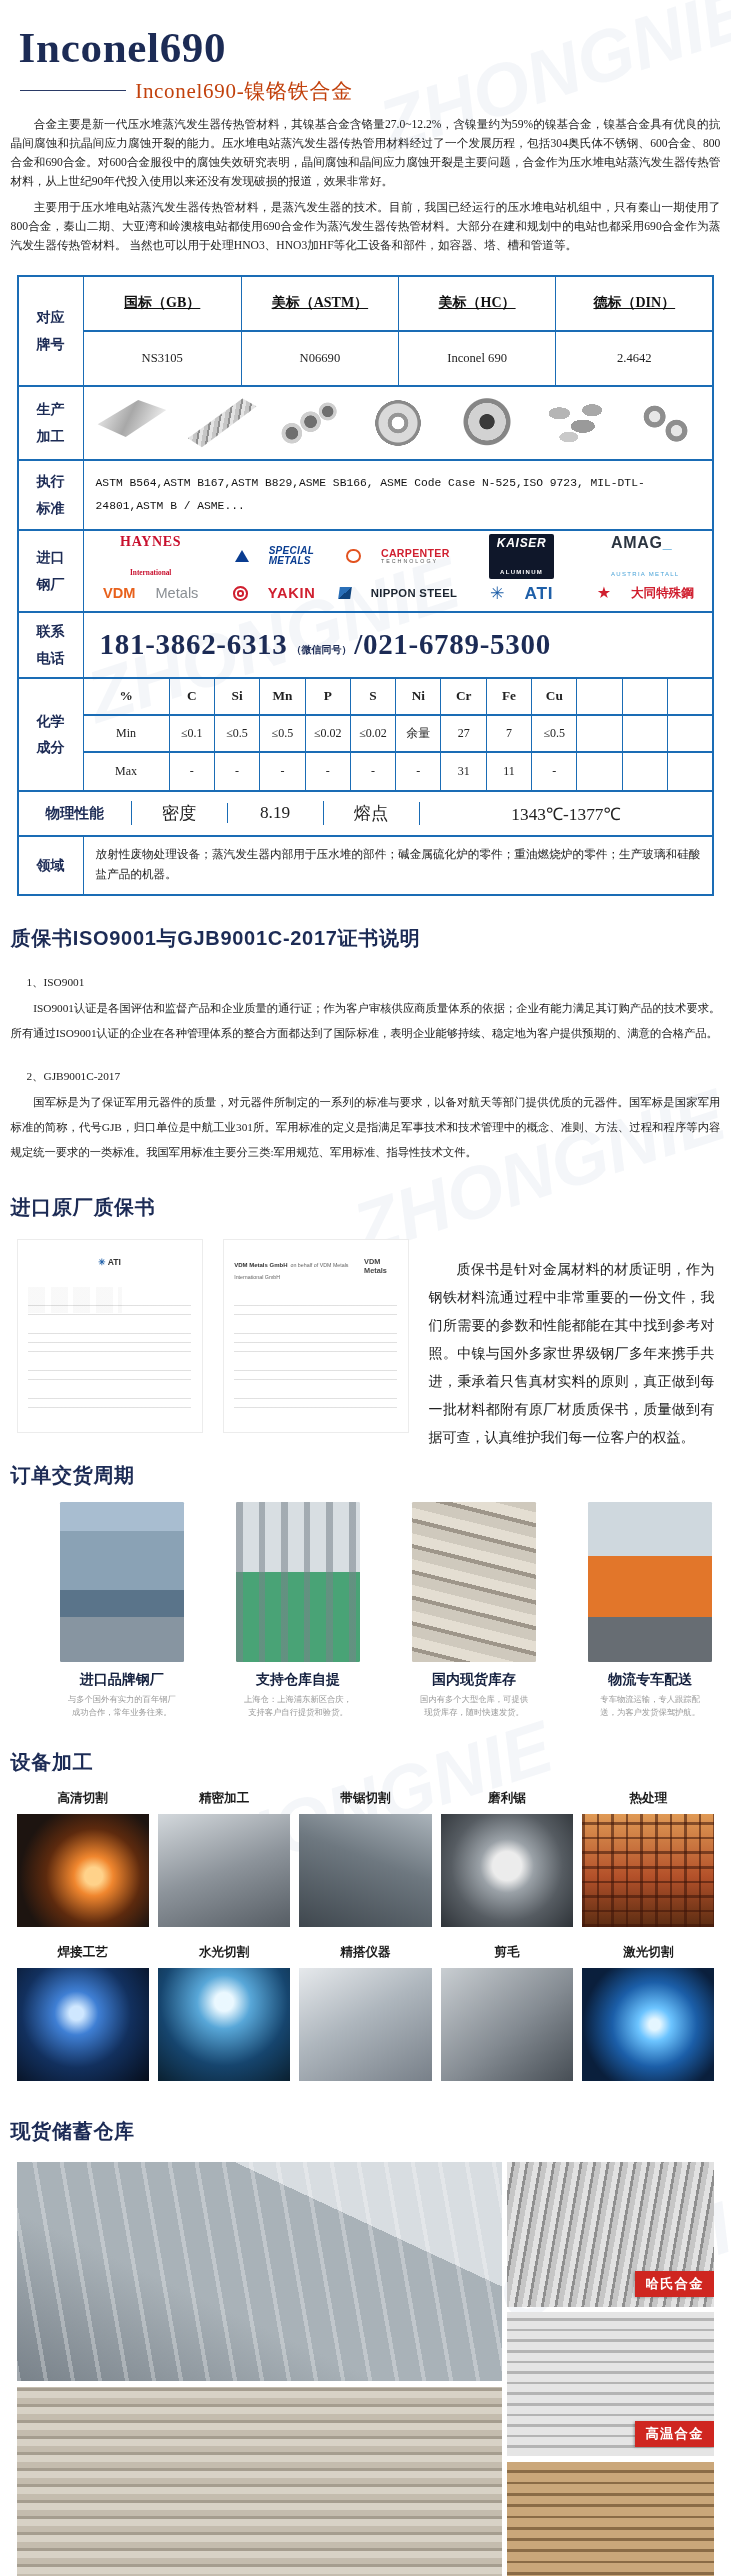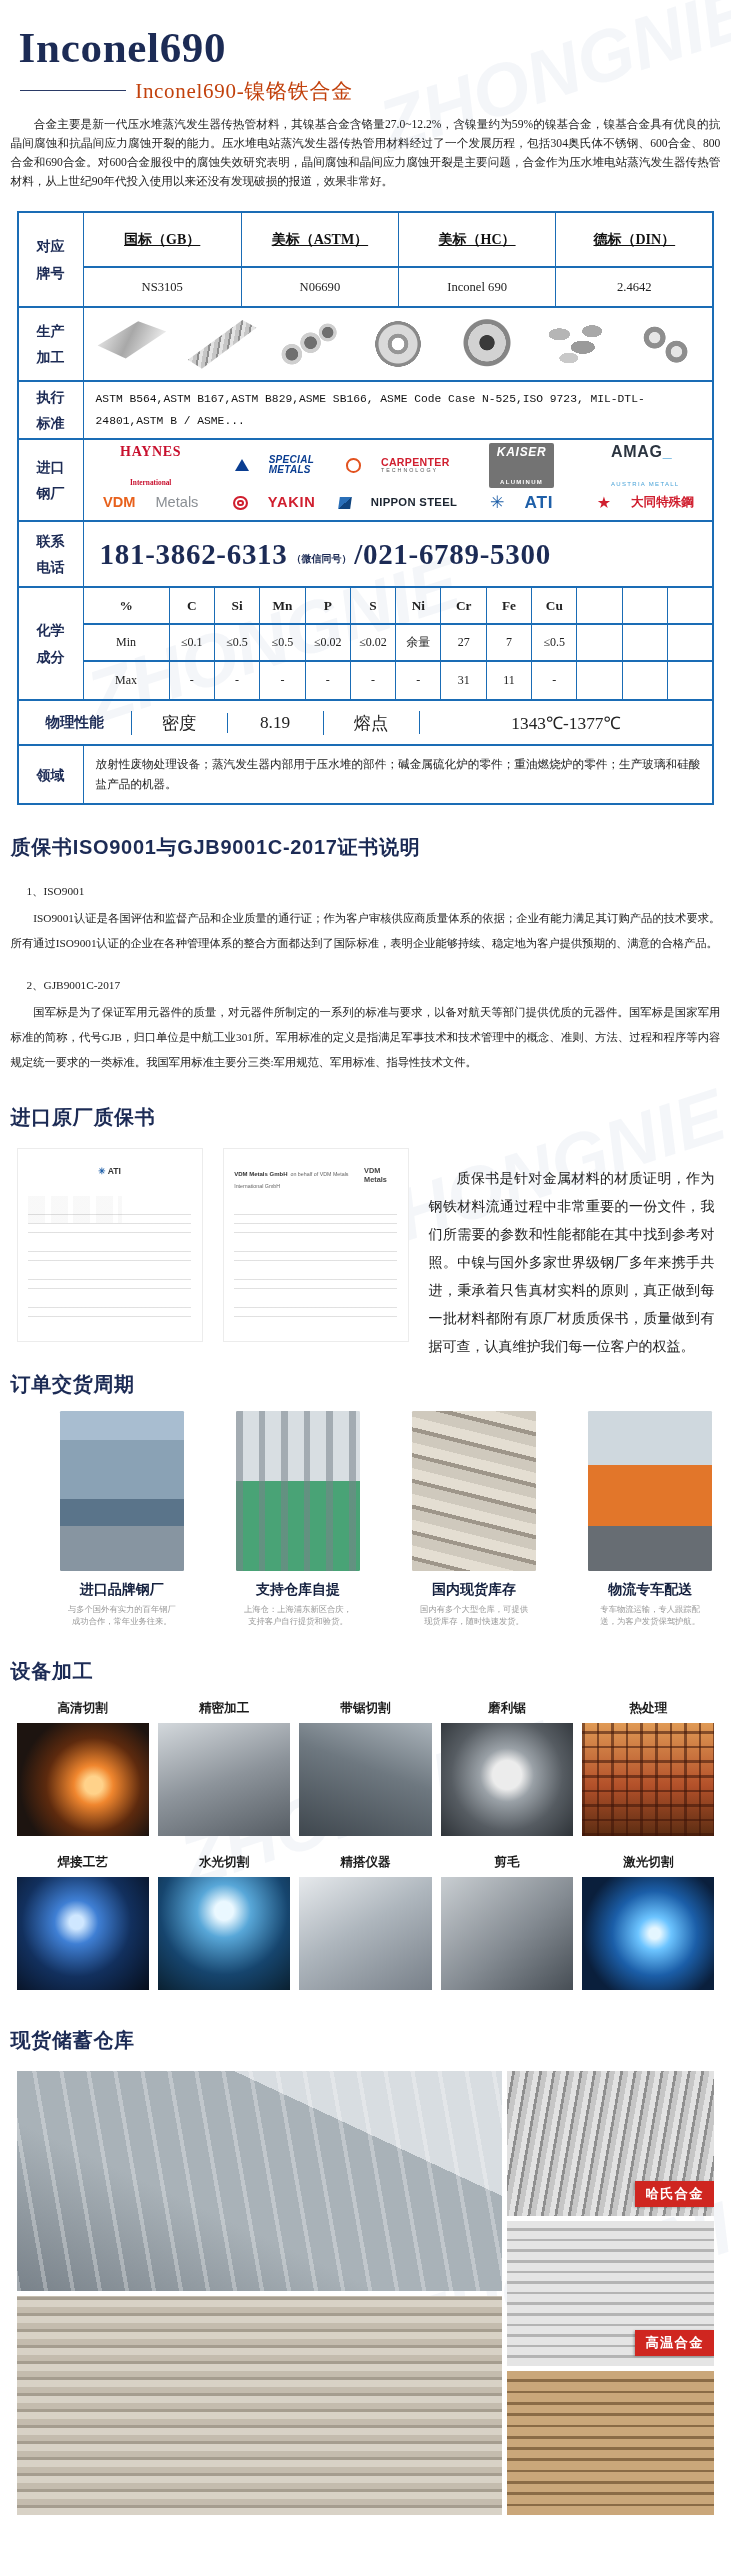--- a/index.html
+++ b/index.html
@@ -34,21 +34,21 @@
   .srow:first-child{border-top:none;}
   .slabel{flex:0 0 65px;border-right:1.3px solid var(--blue);display:flex;align-items:center;justify-content:center;color:var(--navy);font-weight:bold;font-size:14px;text-align:center;font-family:"Liberation Sans",sans-serif;}
   .slabel b{display:inline-block;width:2.3em;line-height:1.9;font-weight:bold;}
   .scontent{flex:1;min-width:0;}
 
   
   .grades{display:grid;grid-template-columns:repeat(4,1fr);}
   .gcell{border-left:1.3px solid var(--blue);display:flex;align-items:center;justify-content:center;font-size:14px;}
   .gcell:nth-child(4n+1){border-left:none;}
   .ghead{height:55px;border-bottom:2px solid var(--blue);font-weight:bold;color:#111;text-decoration:underline;}
-  .gval{height:38px;font-size:12.6px;text-align:right;}
+  .gval{height:53px;font-size:12.6px;text-align:right;}
 
   
   .prod{display:flex;align-items:center;justify-content:space-around;height:72px;padding:0 4px;}
   .pi{width:78px;height:64px;position:relative;}
   .pi1{background:linear-gradient(115deg,#dcdcdc 20%,#a8a8a8 45%,#e9e9e9 75%);clip-path:polygon(6% 52%,58% 14%,94% 30%,42% 72%);}
   .pi2{background:repeating-linear-gradient(100deg,#c6c6c6 0 4px,#8f8f8f 4px 6px,#e4e4e4 6px 9.3px);clip-path:polygon(8% 74%,78% 12%,96% 24%,26% 88%);}
   .pi3{background:
     radial-gradient(circle at 28% 66%,#6f6f6f 0 6px,#cfcfcf 6.6px 10px,transparent 10.6px),
     radial-gradient(circle at 52% 48%,#6f6f6f 0 6px,#cfcfcf 6.6px 10px,transparent 10.6px),
     radial-gradient(circle at 74% 32%,#6f6f6f 0 5.3px,#cfcfcf 6px 8.6px,transparent 9.3px);}
@@ -57,35 +57,35 @@
   .pi6{background:
     radial-gradient(ellipse 10.6px 6px at 30% 35%,#b5b5b5 0 100%,transparent 101%),
     radial-gradient(ellipse 12px 6.6px at 60% 55%,#9a9a9a 0 100%,transparent 101%),
     radial-gradient(ellipse 9.3px 5.3px at 42% 72%,#c9c9c9 0 100%,transparent 101%),
     radial-gradient(ellipse 10px 6px at 72% 30%,#a8a8a8 0 100%,transparent 101%);}
   .pi7{background:
     radial-gradient(circle at 38% 40%,#e6e6e6 0 5.3px,#8e8e8e 6px 10.6px,transparent 11.3px),
     radial-gradient(circle at 66% 62%,#e6e6e6 0 5.3px,#8e8e8e 6px 10.6px,transparent 11.3px);}
 
   
-  .stdtxt{display:flex;align-items:center;height:56px;padding:0 12px;font-family:"Liberation Mono",monospace;font-size:11.3px;line-height:22.6px;color:#111;}
+  .stdtxt{display:flex;align-items:center;height:68px;padding:0 12px;font-family:"Liberation Mono",monospace;font-size:11.3px;line-height:22.6px;color:#111;}
 
   
   .mills{display:grid;grid-template-columns:repeat(5,1fr);grid-template-rows:1fr 1fr;align-items:center;justify-items:center;height:80px;padding:2.7px 5.3px;}
   .lg{display:flex;align-items:center;gap:20px;font-family:"Liberation Sans",sans-serif;line-height:1.02;}
   .lg .stack{display:flex;flex-direction:column;}
   .haynes{flex-direction:column;color:#c8102e;font-family:"Liberation Serif",serif;}
   .haynes .l1{font-weight:900;font-size:14px;letter-spacing:0.7px;}
   .haynes .l2{font-weight:bold;font-size:7.3px;}
   .tri{width:0;height:0;border-left:7.3px solid transparent;border-right:7.3px solid transparent;border-bottom:12.6px solid #0a3d91;}
   .special .l1,.special .l2{color:#0a3d91;font-weight:900;font-style:italic;font-size:10px;letter-spacing:0.3px;}
   .ring{width:14.6px;height:14.6px;border-radius:50%;border:2.7px solid #e2521f;display:inline-block;}
   .carp .l1{color:#d01f2f;font-weight:900;font-size:10.6px;letter-spacing:0.3px;}
   .carp .l2{color:#555;font-size:5.3px;letter-spacing:2px;}
-  .kaiser{background:#737373;color:#fff;border-radius:2px;padding:3.3px 8px;flex-direction:column;align-items:center;}
+  .kaiser{background:#0f172a;color:#fff;border-radius:2px;padding:3.3px 8px;flex-direction:column;align-items:center;}
   .kaiser .l1{font-weight:900;font-style:italic;font-size:12px;letter-spacing:0.7px;}
   .kaiser .l2{font-weight:bold;font-size:6px;letter-spacing:1.3px;}
   .amag{flex-direction:column;align-items:flex-start;}
   .amag .l1{color:#2b3440;font-weight:900;font-size:16px;letter-spacing:0.7px;}
   .amag .l1 i{color:#4aa3d8;font-style:normal;}
   .amag .l2{color:#4aa3d8;font-size:6px;letter-spacing:1.3px;}
   .vdm .l1{color:#e8611c;font-weight:700;font-size:14.6px;}
   .vdm .l2{color:#8a8f94;font-size:14.6px;font-weight:300;}
   .yrings{width:14.6px;height:14.6px;border-radius:50%;border:2.7px solid #d01f2f;box-shadow:inset 0 0 0 2px #fff,inset 0 0 0 4px #d01f2f;}
   .yakin .l1{color:#d01f2f;font-weight:900;font-size:14.6px;letter-spacing:0.7px;}
@@ -200,20 +200,21 @@
 
     <div class="hdr">
       <h1>Inconel690</h1>
       <div class="sub">
         <span class="rule"></span>
         <span>Inconel690-镍铬铁合金</span>
       </div>
     </div>
 
     <p class="intro">合金主要是新一代压水堆蒸汽发生器传热管材料，其镍基合金含铬量27.0~12.2%，含镍量约为59%的镍基合金，镍基合金具有优良的抗晶间腐蚀和抗晶间应力腐蚀开裂的能力。压水堆电站蒸汽发生器传热管用材料经过了一个发展历程，包括304奥氏体不锈钢、600合金、800合金和690合金。对600合金服役中的腐蚀失效研究表明，晶间腐蚀和晶间应力腐蚀开裂是主要问题，合金作为压水堆电站蒸汽发生器传热管材料，从上世纪90年代投入使用以来还没有发现破损的报道，效果非常好。</p>
+    <p class="intro">主要用于压水堆电站蒸汽发生器传热管材料，是蒸汽发生器的技术。目前，我国已经运行的压水堆电站机组中，只有秦山一期使用了800合金，秦山二期、大亚湾和岭澳核电站都使用690合金作为蒸汽发生器传热管材料。大部分在建和规划中的电站也都采用690合金作为蒸汽发生器传热管材料。 当然也可以用于处理HNO3、HNO3加HF等化工设备和部件，如容器、塔、槽和管道等。</p>
 
     <div class="spec">
 
       <div class="srow">
         <div class="slabel">
             <b>对应牌号</b>
           </div>
         <div class="scontent grades">
           <div class="gcell ghead">国标（GB）</div>
           <div class="gcell ghead">美标（ASTM）</div>

